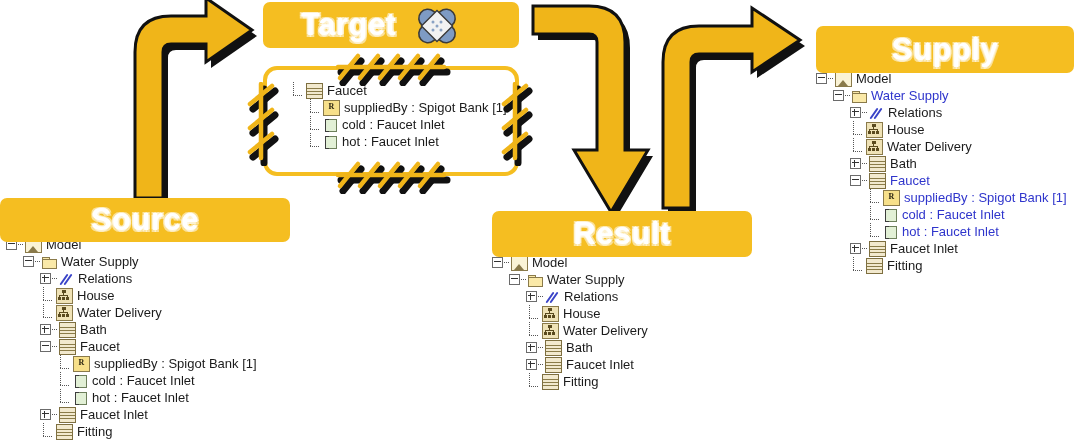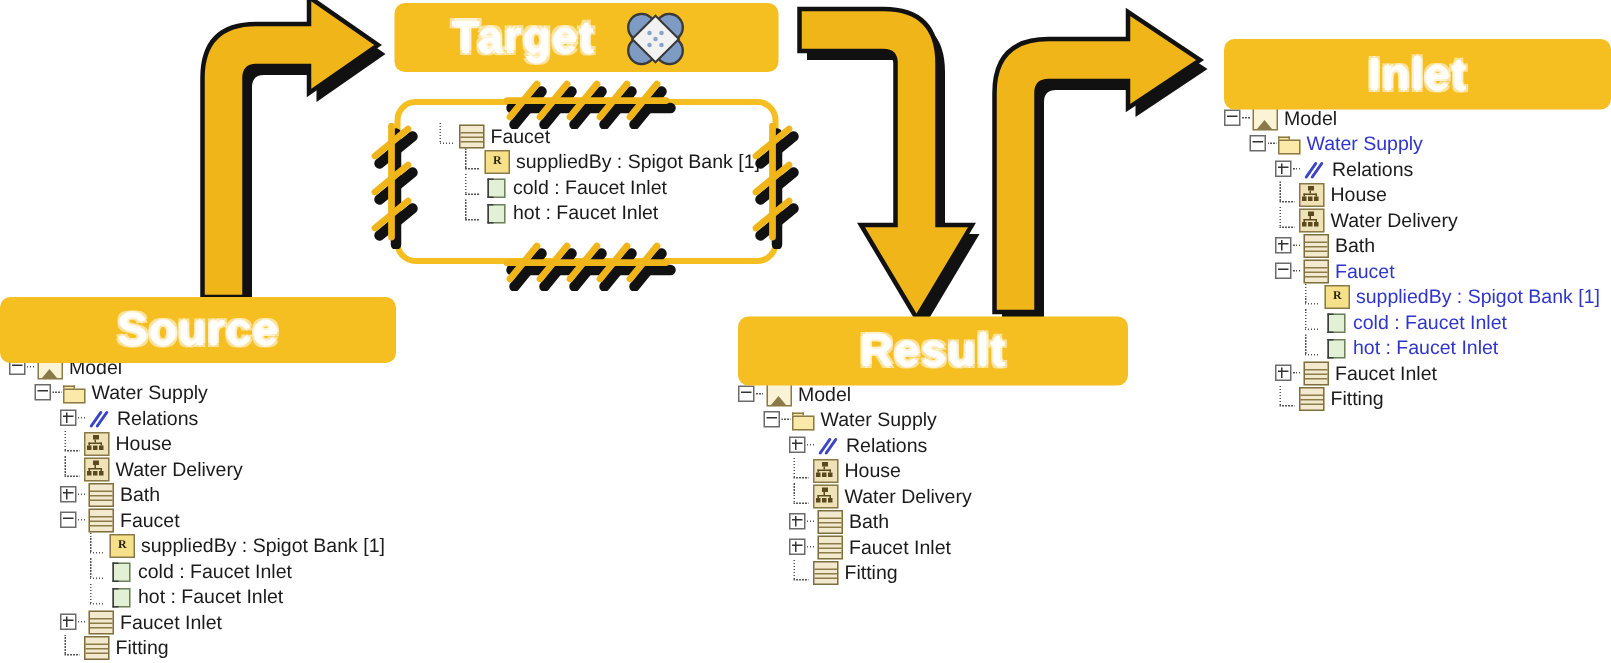--- a/index.html
+++ b/index.html
@@ -22,21 +22,21 @@
     box-sizing:border-box;
     z-index:6;
   }
   .banner .btxt{
     text-shadow:
       -1.5px -1.5px 0 rgba(255,255,255,.55),
        1.5px -1.5px 0 rgba(255,255,255,.55),
       -1.5px  1.5px 0 rgba(255,255,255,.55),
        1.5px  1.5px 0 rgba(255,255,255,.55);
   }
-  #banner-source{left:0px;  top:198px; width:264px; height:44px; font-size:31px;}
+  #banner-source{left:0px;  top:198px; width:290px; height:44px; font-size:31px;}
   #banner-patch {left:263px; top:2px;   width:256px; height:46px; font-size:31px;}
   #banner-target{left:492px; top:211px; width:260px; height:46px; font-size:31px;}
   #banner-result{left:816px; top:26px;  width:258px; height:47px; font-size:31px;}
 
   #banner-patch{justify-content:flex-start;padding-left:38px;gap:18px;}
   .bandage-wrap{width:46px;height:42px;display:inline-block;position:relative;top:1px;}
 
   
   .tree{position:absolute;font-size:13px;color:#1b1b1b;line-height:17px;z-index:4;}
   #tree-source{left:6px;  top:236px;}
@@ -226,21 +226,21 @@
         </g>
       </svg>
     </span>
   </div>
 
   <div class="banner" id="banner-target">
     <span class="btxt">Result</span>
   </div>
 
   <div class="banner" id="banner-result">
-    <span class="btxt">Inlet</span>
+    <span class="btxt">Supply</span>
   </div>
 
   <div class="tree" id="tree-source">
       <div class="row">
         <span class="ind" style="width: 0px; flex: 0 0 auto;"></span>
         <span style="display: inline-flex; align-items: center; flex: 0 0 auto;">
           <span class="exp"></span>
           <span class="dots"></span>
         </span>
         <span class="ic ic-model"></span>

